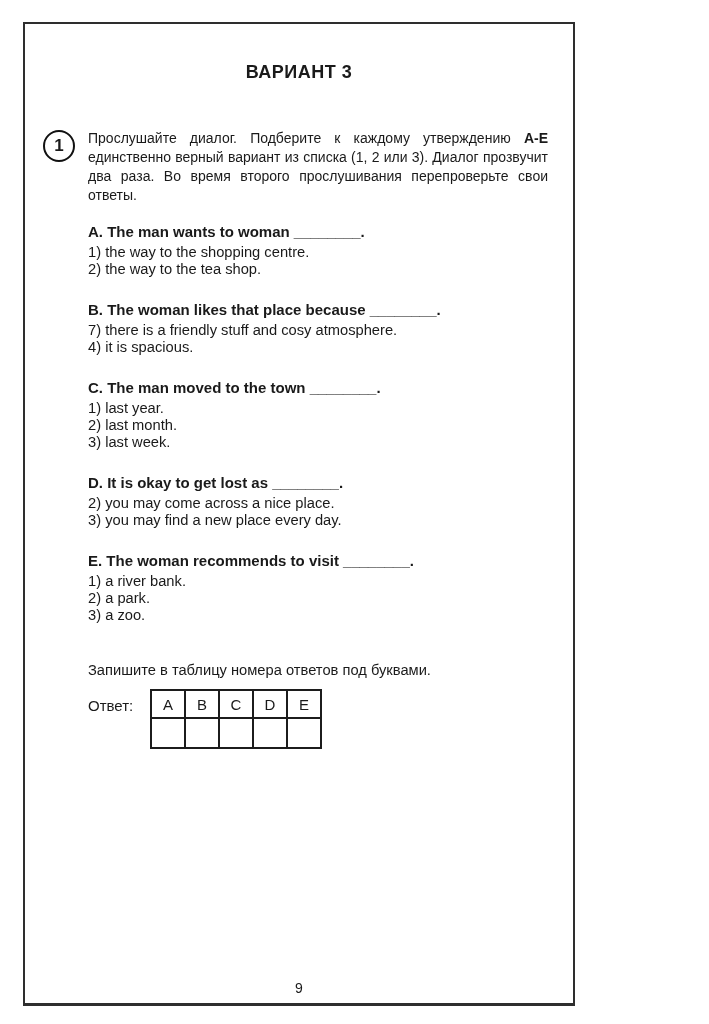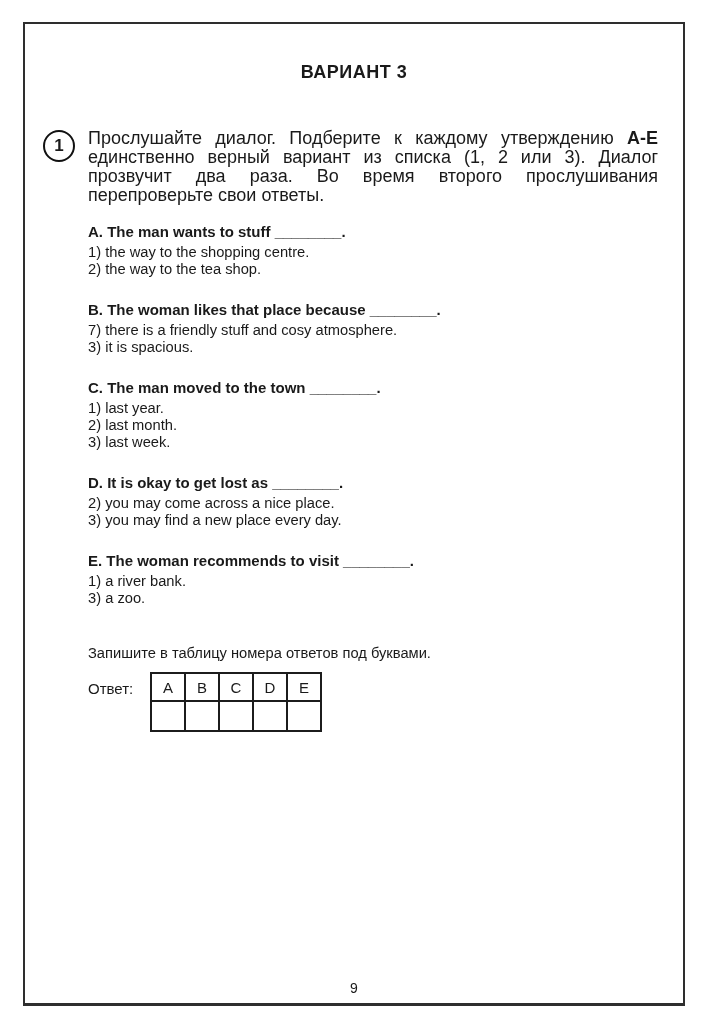--- a/index.html
+++ b/index.html
@@ -8,21 +8,21 @@
     background: #ffffff;
     width: 709px;
     height: 1024px;
     font-family: "Liberation Sans", "DejaVu Sans", sans-serif;
     color: #1a1a1a;
   }
   .page-frame {
     position: absolute;
     left: 23px;
     top: 22px;
-    width: 662px;
+    width: 552px;
     height: 984px;
     border: 2px solid #2e2e2e;
     border-bottom-width: 3px;
     box-sizing: border-box;
     background: #ffffff;
   }
   .page-title {
     margin-top: 38px;
     text-align: center;
     font-weight: bold;
@@ -44,21 +44,21 @@
     border-radius: 50%;
     display: flex;
     align-items: center;
     justify-content: center;
     font-weight: bold;
     font-size: 17px;
     box-sizing: border-box;
   }
   .instruction {
     margin: 0;
-    font-size: 18px;
+    font-size: 14px;
     line-height: 19px;
     text-align: justify;
   }
   .instruction b { white-space: nowrap; }
   .questions { margin-top: 18px; }
   .question-block { margin-bottom: 23px; }
   .question-header {
     font-weight: bold;
     font-size: 15px;
     line-height: 17px;
@@ -116,47 +116,48 @@
 
     <div class="task-number-badge">
       <span>1</span>
     </div>
 
     <p class="instruction"><span>Прослушайте диалог. Подберите к каждому утверждению</span> <b>А-Е</b> <span>единственно верный вариант из списка (1, 2 или 3). Диалог прозвучит два раза. Во время второго прослушивания перепроверьте свои ответы.</span></p>
 
     <div class="questions">
 
       <div class="question-block">
-        <p class="question-header">A. The man wants to stuff ________.</p>
+        <p class="question-header">A. The man wants to woman ________.</p>
         <p class="question-option">1) the way to the shopping centre.</p>
         <p class="question-option">2) the way to the tea shop.</p>
       </div>
 
       <div class="question-block">
         <p class="question-header">B. The woman likes that place because ________.</p>
         <p class="question-option">7) there is a friendly stuff and cosy atmosphere.</p>
-        <p class="question-option">3) it is spacious.</p>
+        <p class="question-option">4) it is spacious.</p>
       </div>
 
       <div class="question-block">
         <p class="question-header">C. The man moved to the town ________.</p>
         <p class="question-option">1) last year.</p>
         <p class="question-option">2) last month.</p>
         <p class="question-option">3) last week.</p>
       </div>
 
       <div class="question-block">
         <p class="question-header">D. It is okay to get lost as ________.</p>
         <p class="question-option">2) you may come across a nice place.</p>
         <p class="question-option">3) you may find a new place every day.</p>
       </div>
 
       <div class="question-block">
         <p class="question-header">E. The woman recommends to visit ________.</p>
         <p class="question-option">1) a river bank.</p>
+        <p class="question-option">2) a park.</p>
         <p class="question-option">3) a zoo.</p>
       </div>
 
     </div>
 
     <p class="answer-note">Запишите в таблицу номера ответов под буквами.</p>
 
     <div class="answer-row">
       <div class="answer-label">Ответ:</div>
       <table class="answer-table">

